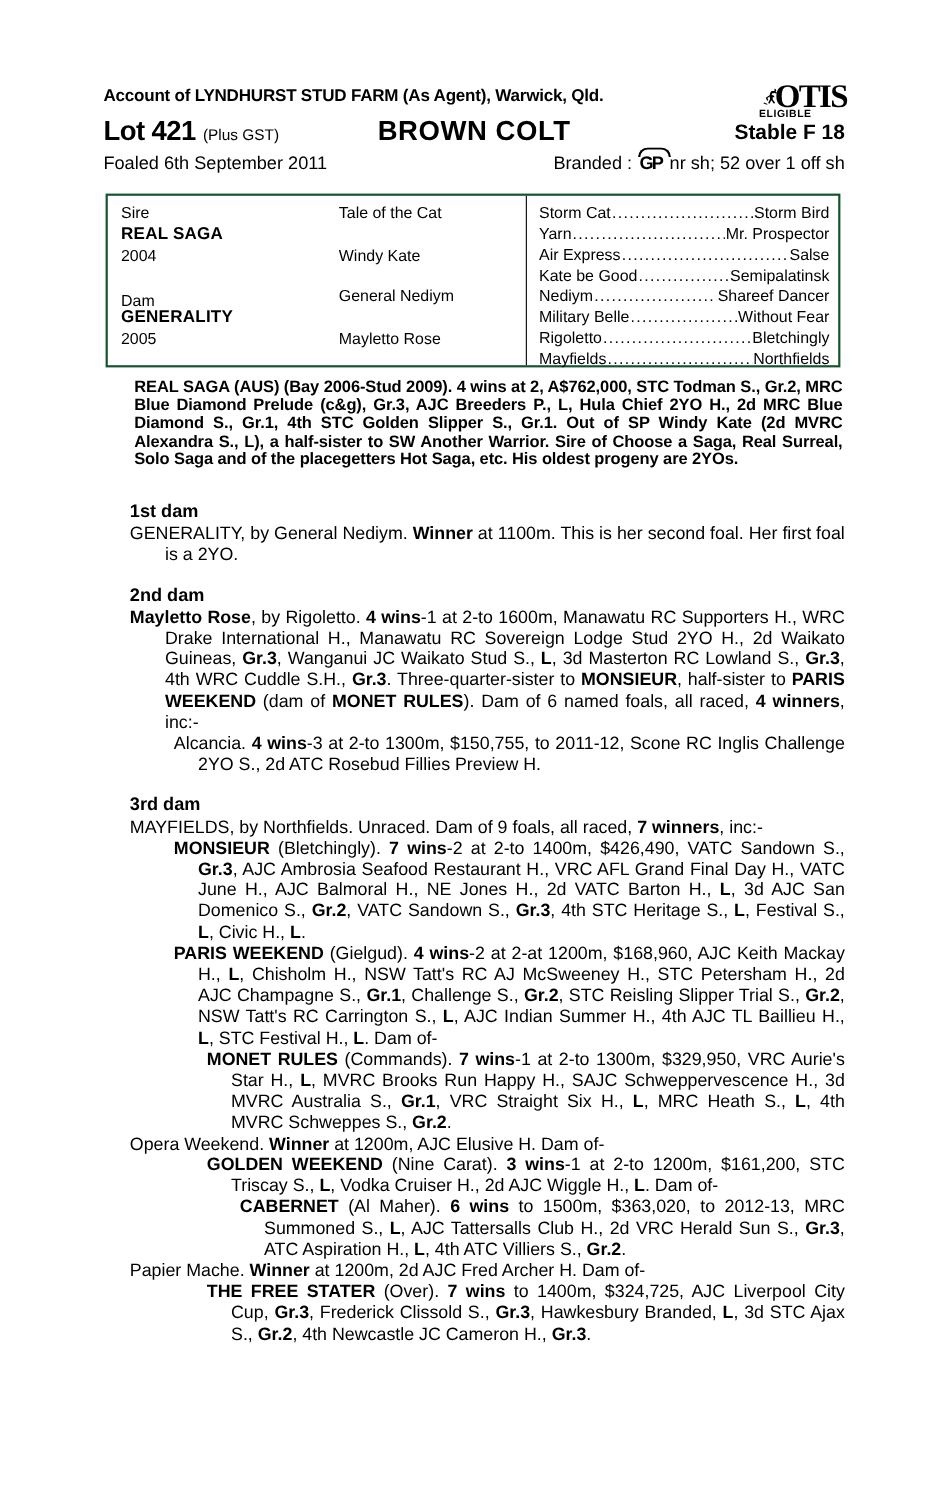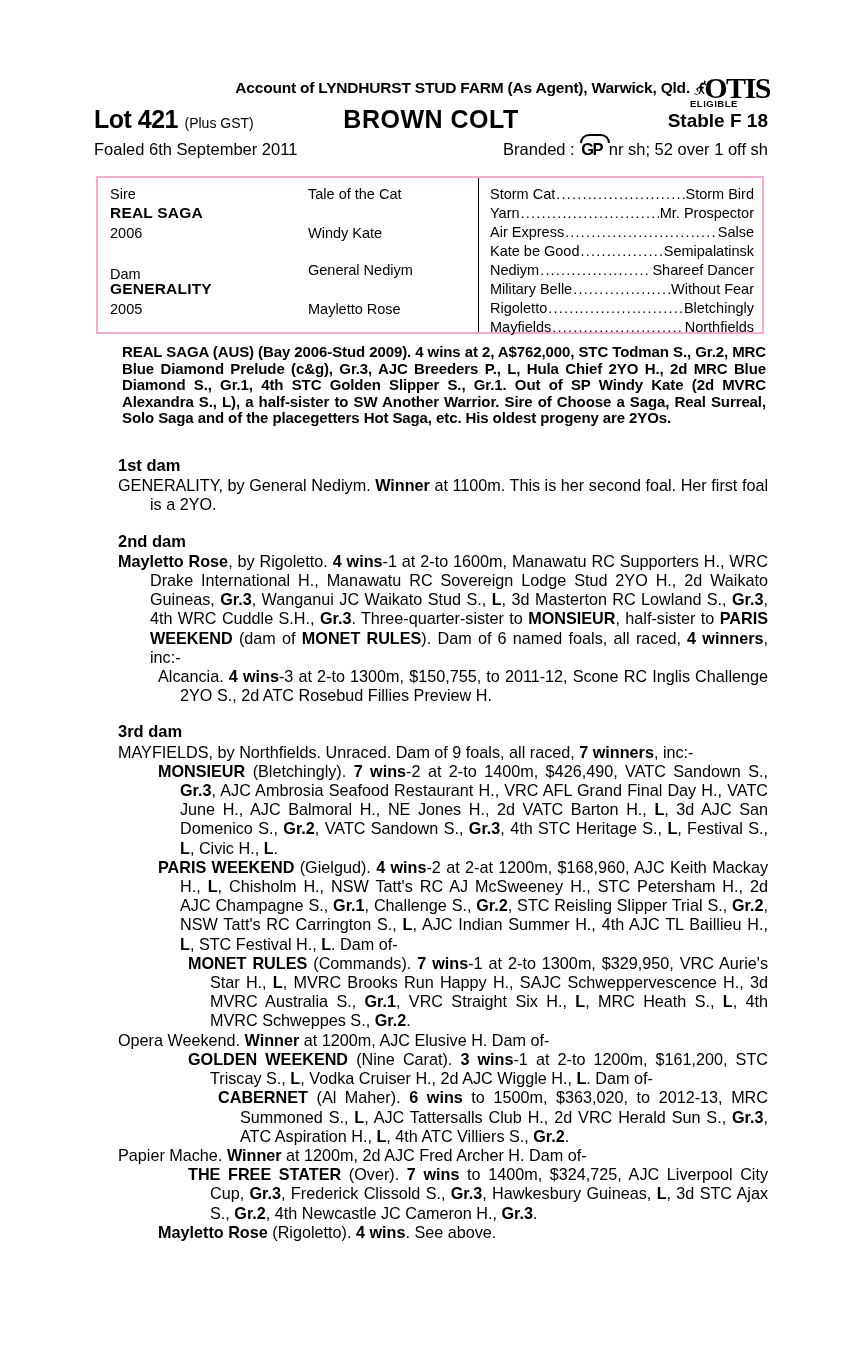--- a/index.html
+++ b/index.html
@@ -23,21 +23,21 @@
   }
 
   
   .header {
     position: absolute;
     left: 94px;
     top: 78px;
     width: 674px;
   }
   .account-line {
-    text-align: right;
+    text-align: left;
     font-size: 15.5px;
     font-weight: bold;
     letter-spacing: -0.2px;
     height: 20px;
     line-height: 20px;
     padding-right: 78px;
   }
   .otis-logo {
     position: absolute;
     right: -2px;
@@ -144,21 +144,21 @@
     border-radius: 9px 9px 0 0;
   }
 
   
   .ped-table {
     position: absolute;
     left: 96px;
     top: 176px;
     width: 668px;
     height: 158px;
-    border: 2px solid #f9a8d4;
+    border: 2px solid #14532d;
     box-sizing: border-box;
   }
   .ped-divider {
     position: absolute;
     left: 380px;
     top: 0;
     bottom: 0;
     width: 1px;
     background: #000;
   }
@@ -276,21 +276,21 @@
         <span>nr sh; 52 over 1 off sh</span>
       </div>
     </div>
   </div>
 
   <div class="ped-table">
     <div class="ped-divider"></div>
     <div class="ped-grid">
       <div class="ped-cell col1" style="top:8px">Sire</div>
       <div class="ped-cell col1 bold" style="top:26px">REAL SAGA</div>
-      <div class="ped-cell col1" style="top:47px">2006</div>
+      <div class="ped-cell col1" style="top:47px">2004</div>
       <div class="ped-cell col1" style="top:88px">Dam</div>
       <div class="ped-cell col1 bold" style="top:102px">GENERALITY</div>
       <div class="ped-cell col1" style="top:123px">2005</div>
 
       <div class="ped-cell col2" style="top:8px">Tale of the Cat</div>
       <div class="ped-cell col2" style="top:47px">Windy Kate</div>
       <div class="ped-cell col2" style="top:84px">General Nediym</div>
       <div class="ped-cell col2" style="top:123px">Mayletto Rose</div>
 
       <div id="thirdgen">
@@ -364,17 +364,16 @@
       <div class="entry h2"><span>Alcancia. </span><b>4 wins</b><span>-3 at 2-to 1300m, $150,755, to 2011-12, Scone RC Inglis Challenge 2YO S., 2d ATC Rosebud Fillies Preview H.</span></div>
       <div class="dam-head">3rd dam</div>
       <div class="entry ind0"><span>MAYFIELDS, by Northfields. Unraced. Dam of 9 foals, all raced, </span><b>7 winners</b><span>, inc:-</span></div>
       <div class="entry h2"><b>MONSIEUR</b><span> (Bletchingly). </span><b>7 wins</b><span>-2 at 2-to 1400m, $426,490, VATC Sandown S., </span><b>Gr.3</b><span>, AJC Ambrosia Seafood Restaurant H., VRC AFL Grand Final Day H., VATC June H., AJC Balmoral H., NE Jones H., 2d VATC Barton H., </span><b>L</b><span>, 3d AJC San Domenico S., </span><b>Gr.2</b><span>, VATC Sandown S., </span><b>Gr.3</b><span>, 4th STC Heritage S., </span><b>L</b><span>, Festival S., </span><b>L</b><span>, Civic H., </span><b>L</b><span>.</span></div>
       <div class="entry h2"><b>PARIS WEEKEND</b><span> (Gielgud). </span><b>4 wins</b><span>-2 at 2-at 1200m, $168,960, AJC Keith Mackay H., </span><b>L</b><span>, Chisholm H., NSW Tatt's RC AJ McSweeney H., STC Petersham H., 2d AJC Champagne S., </span><b>Gr.1</b><span>, Challenge S., </span><b>Gr.2</b><span>, STC Reisling Slipper Trial S., </span><b>Gr.2</b><span>, NSW Tatt's RC Carrington S., </span><b>L</b><span>, AJC Indian Summer H., 4th AJC TL Baillieu H., </span><b>L</b><span>, STC Festival H., </span><b>L</b><span>. Dam of-</span></div>
       <div class="entry h3"><b>MONET RULES</b><span> (Commands). </span><b>7 wins</b><span>-1 at 2-to 1300m, $329,950, VRC Aurie's Star H., </span><b>L</b><span>, MVRC Brooks Run Happy H., SAJC Schweppervescence H., 3d MVRC Australia S., </span><b>Gr.1</b><span>, VRC Straight Six H., </span><b>L</b><span>, MRC Heath S., </span><b>L</b><span>, 4th MVRC Schweppes S., </span><b>Gr.2</b><span>.</span></div>
       <div class="entry h1"><span>Opera Weekend. </span><b>Winner</b><span> at 1200m, AJC Elusive H. Dam of-</span></div>
       <div class="entry h3"><b>GOLDEN WEEKEND</b><span> (Nine Carat). </span><b>3 wins</b><span>-1 at 2-to 1200m, $161,200, STC Triscay S., </span><b>L</b><span>, Vodka Cruiser H., 2d AJC Wiggle H., </span><b>L</b><span>. Dam of-</span></div>
       <div class="entry h4"><b>CABERNET</b><span> (Al Maher). </span><b>6 wins</b><span> to 1500m, $363,020, to 2012-13, MRC Summoned S., </span><b>L</b><span>, AJC Tattersalls Club H., 2d VRC Herald Sun S., </span><b>Gr.3</b><span>, ATC Aspiration H., </span><b>L</b><span>, 4th ATC Villiers S., </span><b>Gr.2</b><span>.</span></div>
       <div class="entry h1"><span>Papier Mache. </span><b>Winner</b><span> at 1200m, 2d AJC Fred Archer H. Dam of-</span></div>
-      <div class="entry h3"><b>THE FREE STATER</b><span> (Over). </span><b>7 wins</b><span> to 1400m, $324,725, AJC Liverpool City Cup, </span><b>Gr.3</b><span>, Frederick Clissold S., </span><b>Gr.3</b><span>, Hawkesbury Guineas, </span><b>L</b><span>, 3d STC Ajax S., </span><b>Gr.2</b><span>, 4th Newcastle JC Cameron H., </span><b>Gr.3</b><span>.</span></div>
-      <div class="entry h2"><b>Mayletto Rose</b><span> (Rigoletto). </span><b>4 wins</b><span>. See above.</span></div>
+      <div class="entry h3"><b>THE FREE STATER</b><span> (Over). </span><b>7 wins</b><span> to 1400m, $324,725, AJC Liverpool City Cup, </span><b>Gr.3</b><span>, Frederick Clissold S., </span><b>Gr.3</b><span>, Hawkesbury Branded, </span><b>L</b><span>, 3d STC Ajax S., </span><b>Gr.2</b><span>, 4th Newcastle JC Cameron H., </span><b>Gr.3</b><span>.</span></div>
     </div>
 
 </div>
 
 </body></html>

